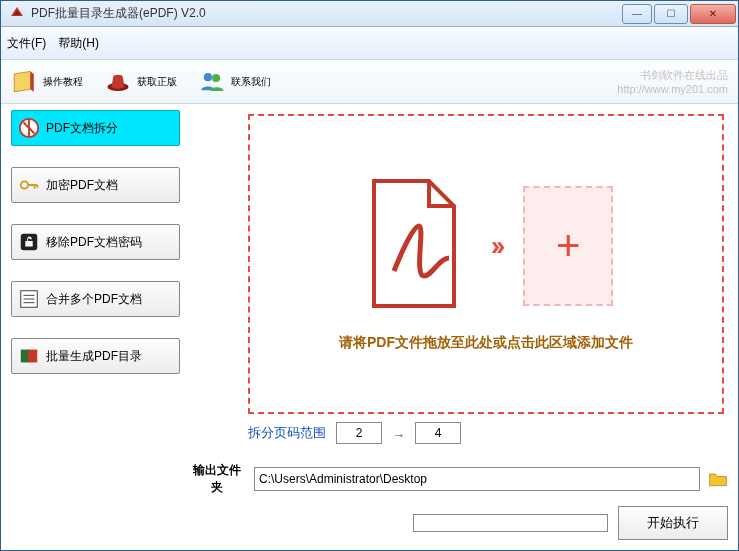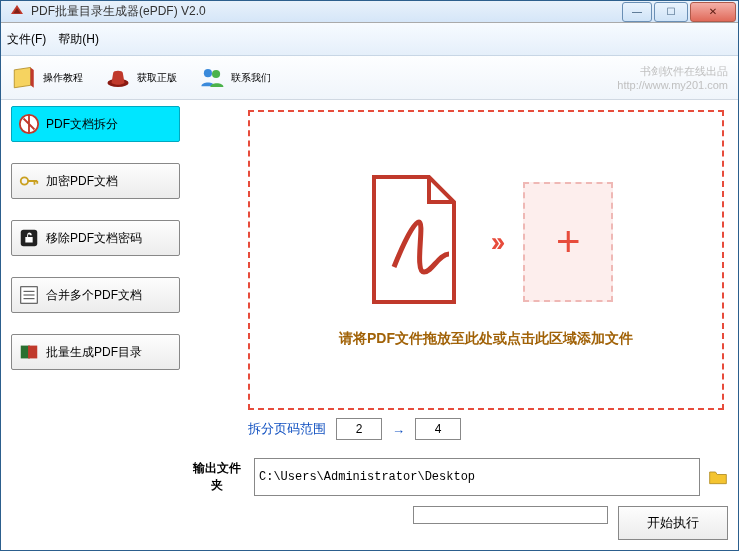--- a/index.html
+++ b/index.html
@@ -33,23 +33,23 @@
 .pdf-doc-icon { width:110px; height:140px; }
 .arrows { color:#e74c3c; font-size:28px; letter-spacing:-4px; font-weight:bold;}
 .plus-box { width:90px; height:120px; border:2px dashed #efb8b5; background:#fdeeed; display:flex; align-items:center; justify-content:center; }
 .plus-box .plus { font-size:42px; color:#e74c3c; font-weight:300; }
 .drop-text { color:#a16207; font-size:14px; font-weight:bold; }
 .page-range { margin: 8px 0 0 60px; display:flex; align-items:center; gap:10px; font-size:13px; color:#1050c0;}
 .page-range input { width:46px; height:22px; border:1px solid #888; text-align:center; font-size:12px;}
 .page-range .arrow { color:#1050c0; }
 .output-row { margin: 18px 0 0 0; display:flex; align-items:center; gap:8px; font-size:12px;}
 .output-row .lbl { width:58px; text-align:center;font-weight:bold;}
-.output-row input { flex:1; height:38px; border:1px solid #888; padding:0 4px; font-family:Liberation Mono, monospace; font-size:12px;}
+.output-row input { flex:1; height:24px; border:1px solid #888; padding:0 4px; font-family:Liberation Sans, sans-serif; font-size:12px;}
 .folder-icon { width:20px; height:18px; cursor:pointer;}
-.bottom-row { margin-top:10px; display:flex; gap:10px; padding-left:225px;}
+.bottom-row { margin-top:10px; display:flex; align-items:center; gap:10px; padding-left:225px;}
 .progress { flex:1; height:18px; border:1px solid #888; background:#fff;}
 .exec-btn { width:110px; height:34px; border:1px solid #888; background:linear-gradient(#fdfdfd,#ececec); font-size:13px; cursor:pointer;}
 </style>
 </head>
 <body>
 
 <div class="window">
   <div class="titlebar">
     <svg class="app-icon" viewBox="0 0 16 16">
         <path fill="#c0392b" d="M8 1l6 9H2z"></path>

